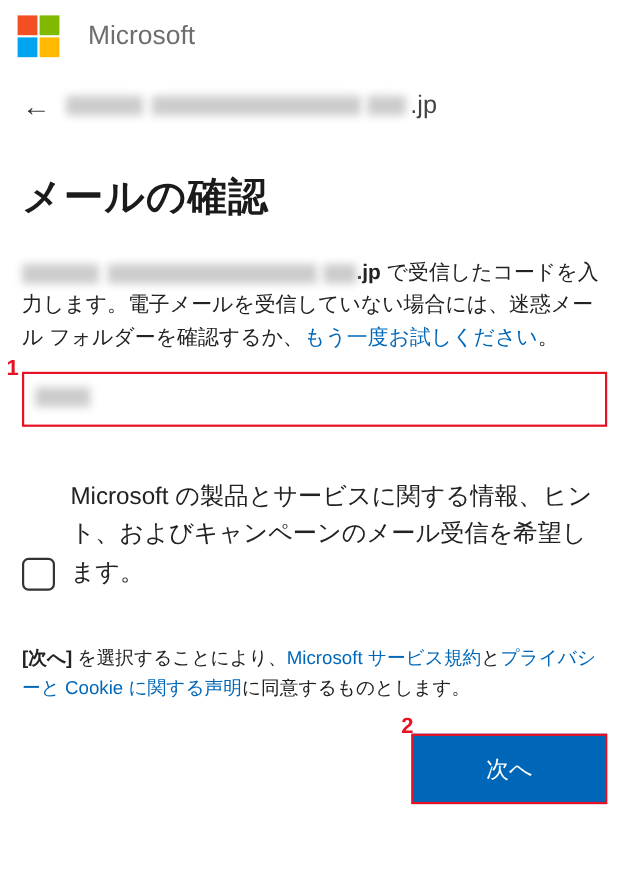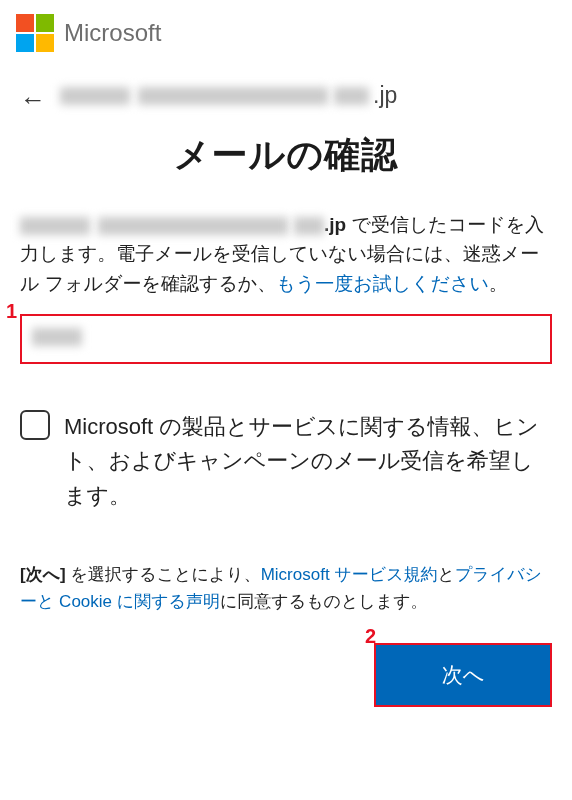--- a/index.html
+++ b/index.html
@@ -8,21 +8,21 @@
       width: 572px;
       height: 800px;
       background: #fff;
       color: #1b1b1b;
       position: relative;
     }
     .header {
       display: flex;
       align-items: center;
       padding: 14px 16px 10px 16px;
-      gap: 10px;
+      gap: 26px;
     }
     .ms-logo {
       width: 38px;
       height: 38px;
       display: grid;
       grid-template-columns: 1fr 1fr;
       grid-template-rows: 1fr 1fr;
       gap: 2px;
     }
     .ms-logo .sq1 { background: #f25022; }
@@ -55,23 +55,22 @@
       border-radius: 2px;
       filter: blur(4px);
     }
     .blur-a { width: 70px; height: 18px; }
     .blur-b { width: 190px; height: 18px; margin-left: 8px; }
     .blur-c { width: 35px; height: 18px; margin-left: 6px; }
     .email-suffix { font-size: 23px; color: #444; margin-left: 4px; }
     .title {
       font-size: 36px;
       font-weight: 700;
-      margin-top: 22px;
+      margin-top: 46px;
       letter-spacing: 1px;
-      text-align: center;
     }
     .desc {
       font-size: 19px;
       margin-top: 30px;
       line-height: 1.55;
       color: #222;
     }
     .desc .blur-d { width: 70px; height: 18px; display:inline-block; vertical-align:middle; filter:blur(4px); background:#ccc; }
     .desc .blur-e { width: 190px; height: 18px; display:inline-block; vertical-align:middle; filter:blur(4px); background:#ccc; margin-left:8px;}
     .desc .blur-f { width: 30px; height: 18px; display:inline-block; vertical-align:middle; filter:blur(4px); background:#ccc; margin-left:6px;}
@@ -98,21 +97,21 @@
     }
     .input-inner {
       position: absolute;
       left: 12px; top: 14px;
       width: 50px; height: 18px;
       background:#ccc; filter: blur(4px);
       pointer-events: none;
     }
     .checkbox-row {
       display: flex;
-      align-items: flex-start;
+      align-items: flex-end;
       gap: 14px;
       margin-top: 46px;
     }
     .chk {
       width: 30px; height: 30px;
       border: 2px solid #333;
       border-radius: 6px;
       flex-shrink: 0;
       background:#fff;
     }

